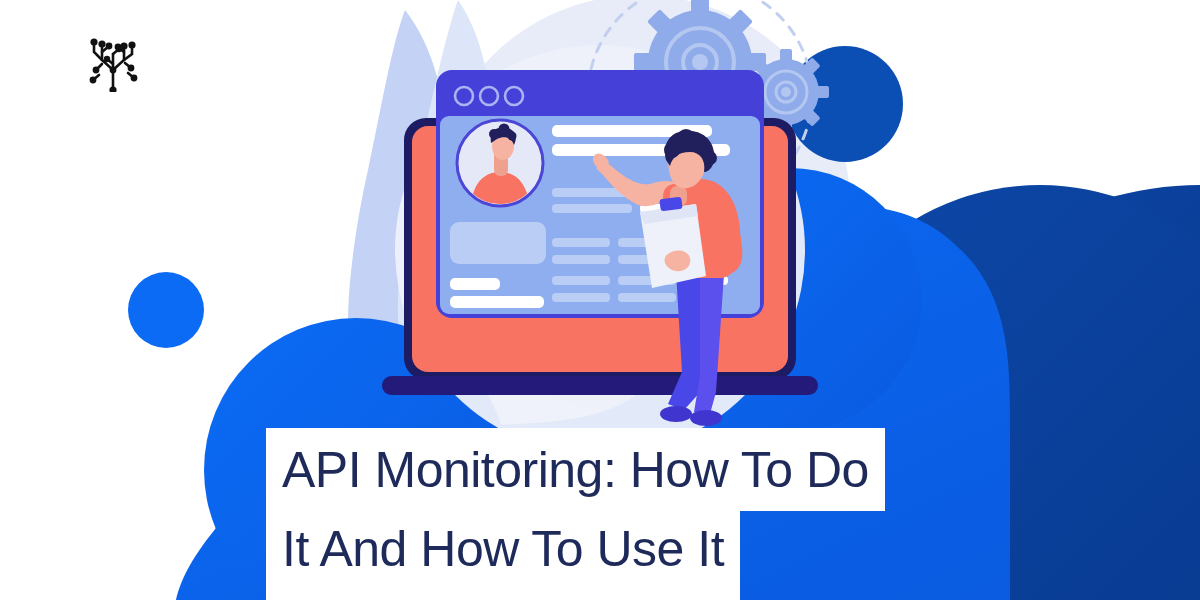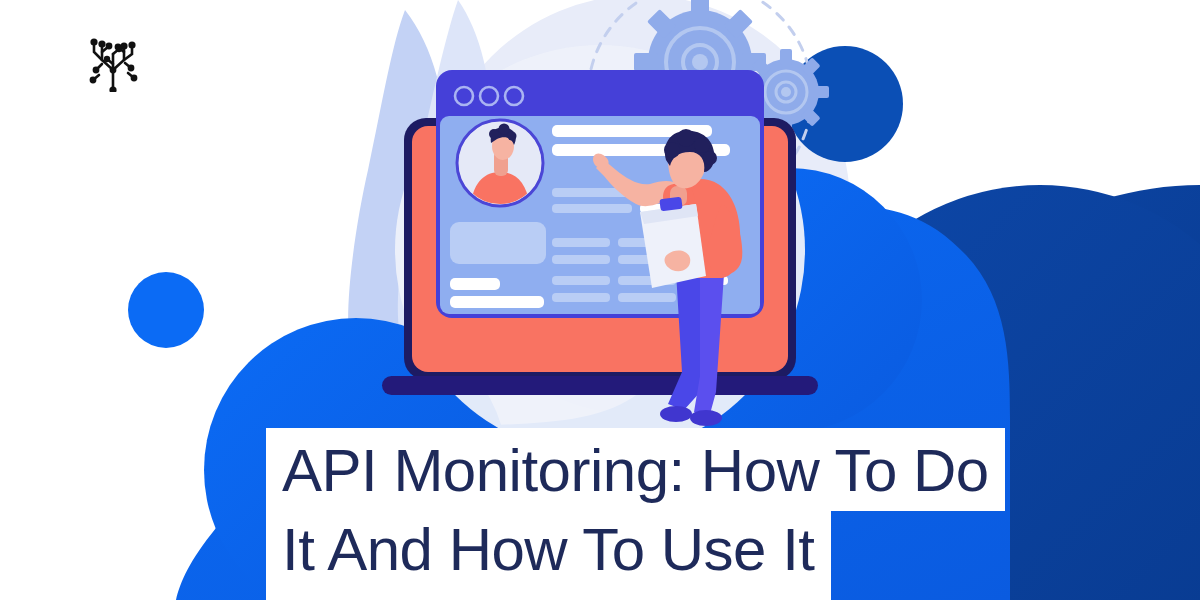--- a/index.html
+++ b/index.html
@@ -44,21 +44,21 @@
     position: absolute;
     left: 266px; top: 428px;
     z-index: 50;
     display: flex;
     flex-direction: column;
     align-items: flex-start;
   }
   .headline-line {
     background: #ffffff;
     color: #1e2a5a;
-    font-size: 60px;
+    font-size: 50px;
     line-height: 77px;
     font-weight: 400;
     white-space: nowrap;
     padding: 0 16px;
     letter-spacing: -0.5px;
     font-family: "Liberation Sans", sans-serif;
   }
   .headline-line.l1 { padding-top: 4px; padding-bottom: 2px; }
   .headline-line.l2 { padding-bottom: 16px; }
 </style>

